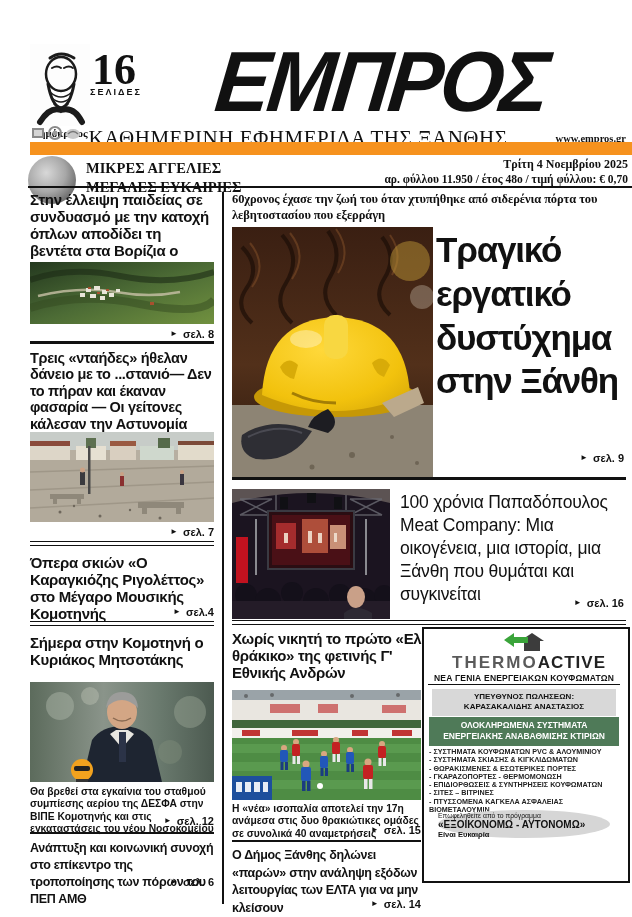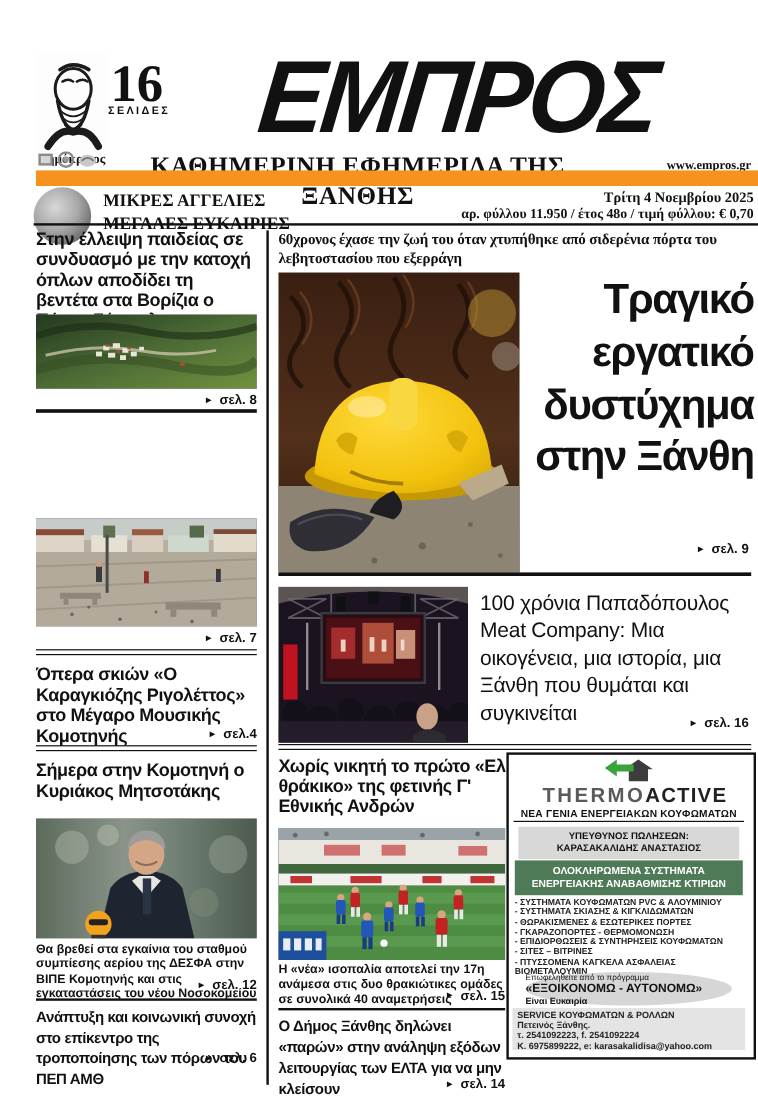--- a/index.html
+++ b/index.html
@@ -4,38 +4,38 @@
 <style>
   html,body{margin:0;padding:0;background:#e9e9e9;}
   .page{position:relative;width:632px;height:917px;background:#ffffff;overflow:hidden;
         font-family:"Liberation Sans",sans-serif;color:#111;}
   .abs{position:absolute;}
   .serif{font-family:"Liberation Serif",serif;}
   .b{font-weight:bold;}
   
   .logo-title{font-style:italic;font-weight:bold;font-size:82px;letter-spacing:-3px;
               transform:skewX(-6deg) scaleY(1.04);transform-origin:center;white-space:nowrap;}
-  .subtitle{font-family:"Liberation Serif",serif;font-weight:bold;font-size:21px;letter-spacing:.5px;text-align:center;}
+  .subtitle{font-family:"Liberation Serif",serif;font-weight:normal;font-size:21px;letter-spacing:.5px;text-align:center;}
   .orange-bar{background:#F6921E;}
   .classifieds{font-family:"Liberation Serif",serif;font-weight:bold;font-size:14.5px;line-height:1.3;}
   .dateline{font-family:"Liberation Serif",serif;font-weight:bold;text-align:right;line-height:1.35;}
   
   .rule{background:#111;}
   .dblrule{border-top:1.6px solid #111;border-bottom:1.6px solid #111;height:2.5px;}
   .vline{width:1.5px;background:#111;}
   
   .h-cond{font-weight:bold;letter-spacing:-0.3px;line-height:1.13;}
   .cap{font-weight:bold;line-height:1.2;}
   .pl{display:flex;justify-content:flex-end;align-items:center;gap:5px;font-weight:bold;font-size:11px;}
   .pl .arr{font-size:8px;line-height:1;}
   .photo{display:block;overflow:hidden;background:#777;}
   .photo svg{display:block;}
   
   .kicker{font-family:"Liberation Serif",serif;font-weight:bold;font-size:12.5px;line-height:1.3;letter-spacing:-0.1px;}
-  .lead-h{font-weight:bold;font-size:35px;line-height:1.25;letter-spacing:-1.2px;text-align:right;}
+  .lead-h{font-weight:bold;font-size:35px;line-height:1.25;letter-spacing:-1.2px;text-align:left;}
   .meat-h{font-size:17.5px;line-height:1.32;font-weight:400;letter-spacing:-0.2px;}
   
   .adbox{border:2px solid #111;background:#fff;}
   .ad-logo{font-weight:bold;font-size:17px;letter-spacing:1px;text-align:left;white-space:nowrap;padding-left:28px;}
   .ad-tag{font-weight:bold;font-size:8.5px;text-align:center;letter-spacing:.2px;}
   .ad-gray{background:#d8d8d8;text-align:center;font-weight:bold;font-size:8px;line-height:1.3;padding-top:3px;}
   .ad-green{background:#4F7A58;color:#fff;text-align:center;font-weight:bold;font-size:8.5px;line-height:1.3;padding-top:3px;}
   .ad-items{font-weight:bold;font-size:7.2px;line-height:1.15;color:#222;}
   .ad-oval{background:#d6d6d6;border-radius:50%;text-align:left;}
   .ad-serv{background:#e4e4e4;font-weight:bold;font-size:7.5px;line-height:1.15;padding:2px 4px;color:#222;}
@@ -132,20 +132,21 @@
           <rect x="120" y="40" width="4" height="3"></rect>
         </g>
     </svg>
   </div>
   <div class="abs pl" style="left:30px;top:328px;width:184px;">
     <span class="arr">►</span>
     <span>σελ. 8</span>
   </div>
   <div class="abs rule" style="left:30px;top:341px;width:184px;height:3px;"></div>
 
+  <div class="abs h-cond" style="left:30px;top:350px;width:184px;font-size:14.5px;">Τρεις «νταήδες» ήθελαν δάνειο με το ...στανιό— Δεν το πήραν και έκαναν φασαρία — Οι γείτονες κάλεσαν την Αστυνομία</div>
   <div class="abs photo" style="left:30px;top:432px;width:184px;height:90px;">
     <svg width="184" height="90" viewBox="0 0 184 90">
       <rect width="184" height="90" fill="#b7afa1"></rect>
       <rect width="184" height="18" fill="#c7ccc8"></rect>
       <g>
         <rect x="0" y="12" width="40" height="16" fill="#ddd6c8"></rect>
           <rect x="0" y="9" width="40" height="5" fill="#8a4a3a"></rect>
         <rect x="46" y="14" width="30" height="14" fill="#e6e0d2"></rect>
         <rect x="80" y="12" width="26" height="16" fill="#d9cfc0"></rect>
           <rect x="80" y="9" width="26" height="5" fill="#9a5a42"></rect>
@@ -492,21 +493,15 @@
       <div>- ΓΚΑΡΑΖΟΠΟΡΤΕΣ - ΘΕΡΜΟΜΟΝΩΣΗ</div>
       <div>- ΕΠΙΔΙΟΡΘΩΣΕΙΣ &amp; ΣΥΝΤΗΡΗΣΕΙΣ ΚΟΥΦΩΜΑΤΩΝ</div>
       <div>- ΣΙΤΕΣ – ΒΙΤΡΙΝΕΣ</div>
       <div>- ΠΤΥΣΣΟΜΕΝΑ ΚΑΓΚΕΛΑ ΑΣΦΑΛΕΙΑΣ ΒΙΟΜΕΤΑΛΟΥΜΙΝ</div>
     </div>
     <div class="abs ad-oval" style="left:14px;top:181px;width:172px;height:28px;">
       <div style="font-size:6.8px;padding-top:2px;">Επωφεληθείτε από το πρόγραμμα</div>
       <div class="b" style="font-size:10px;">«ΕΞΟΙΚΟΝΟΜΩ - ΑΥΤΟΝΟΜΩ»</div>
       <div class="b" style="font-size:7.5px;">Είναι Ευκαιρία</div>
     </div>
-    <div class="abs ad-serv" style="left:3px;top:211px;width:186px;height:31px;">
-      <div>SERVICE ΚΟΥΦΩΜΑΤΩΝ &amp; ΡΟΛΛΩΝ</div>
-      <div>Πετεινός Ξάνθης.</div>
-      <div>τ. 2541092223, f. 2541092224</div>
-      <div>Κ. 6975899222, e: karasakalidisa@yahoo.com</div>
-    </div>
   </div>
 
 </div>
 
 </body></html>

